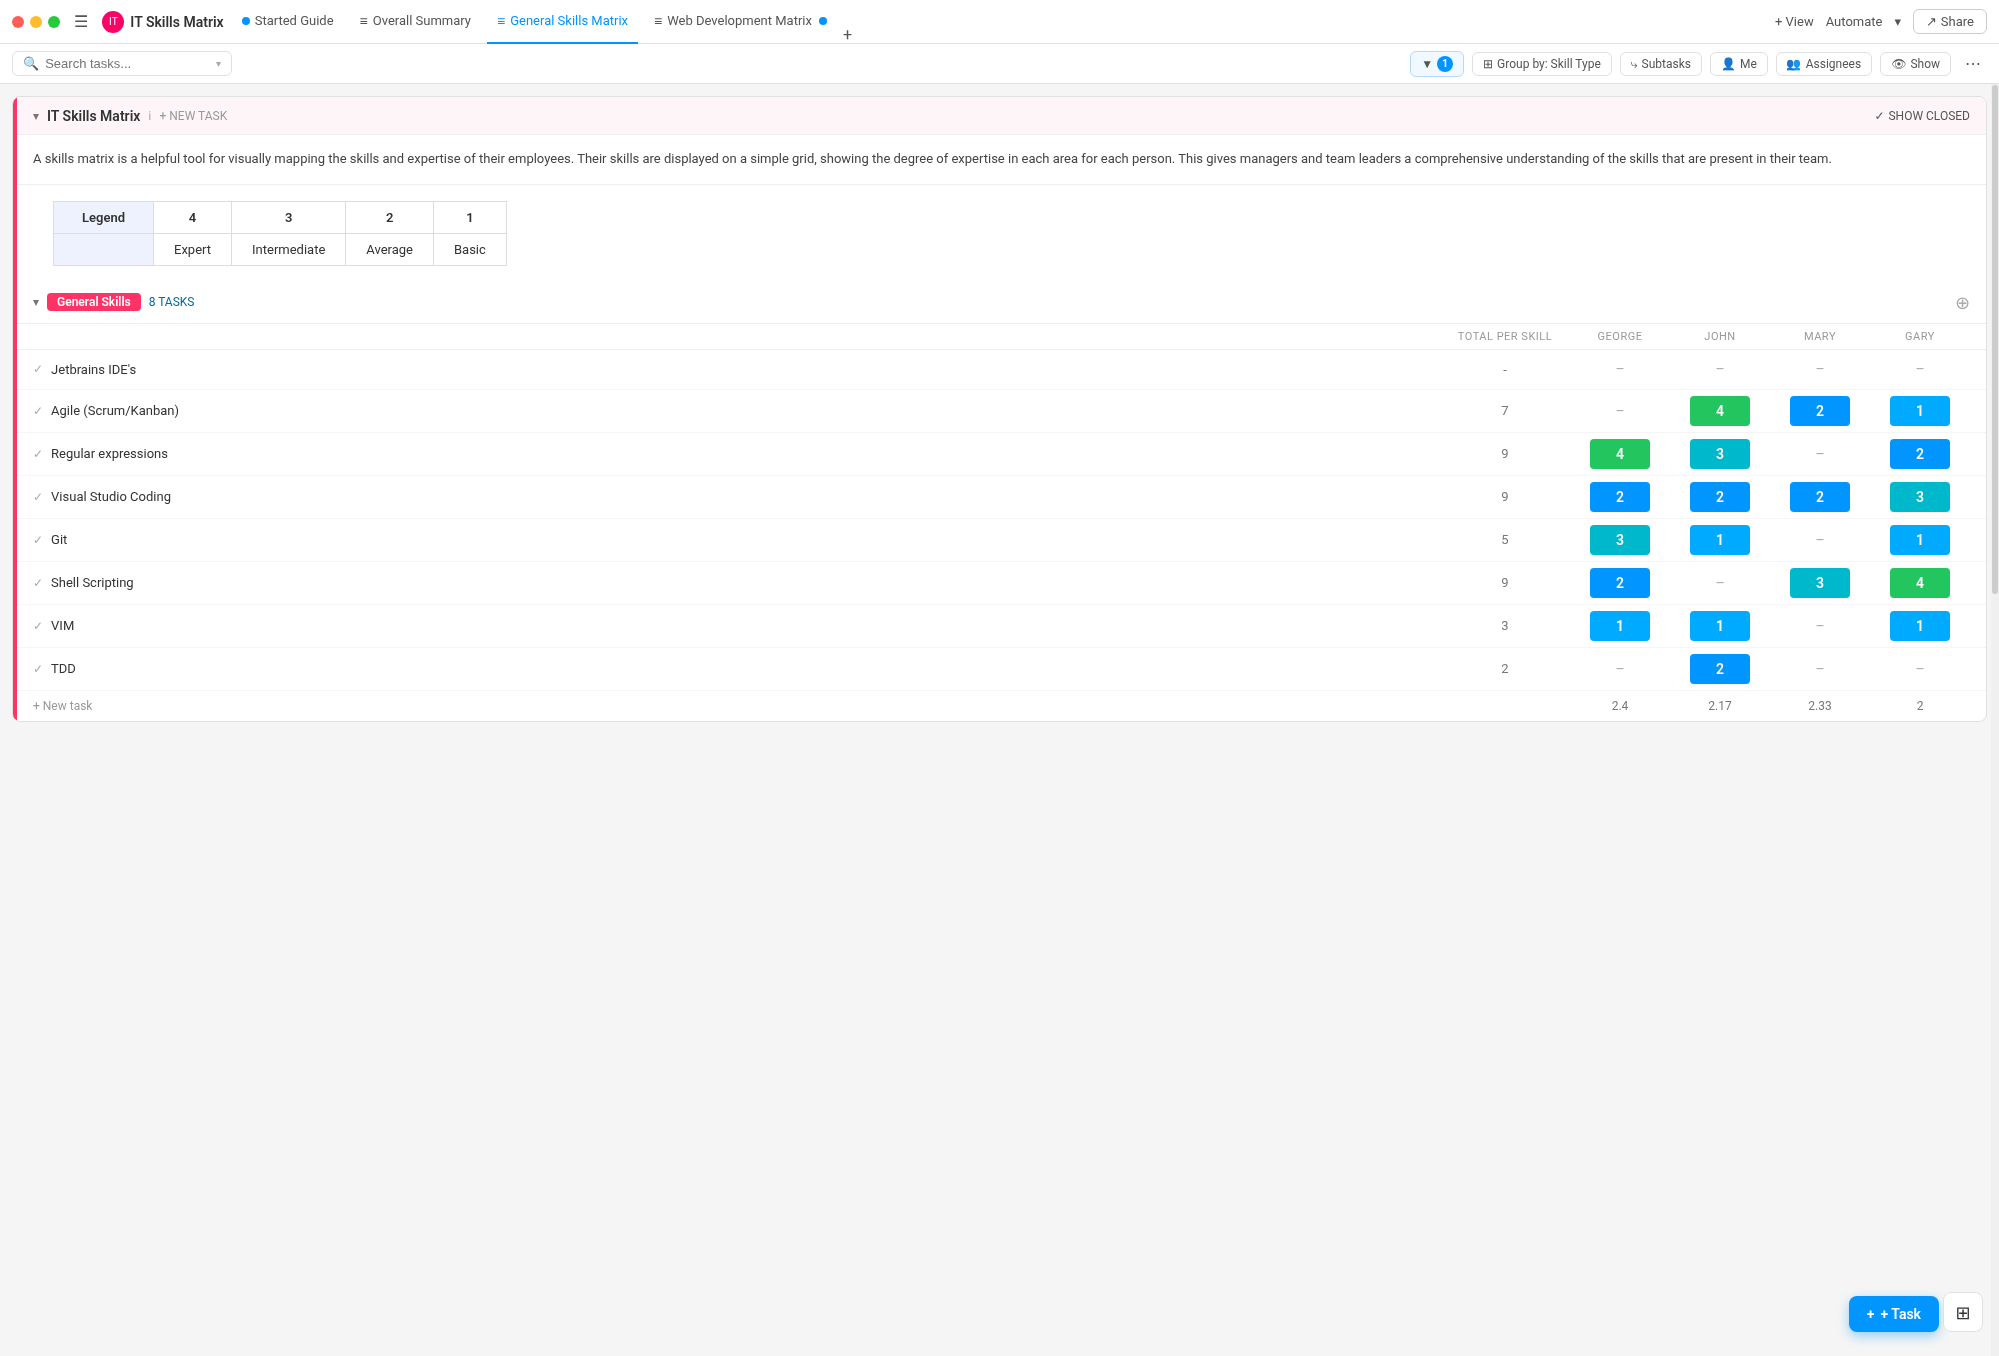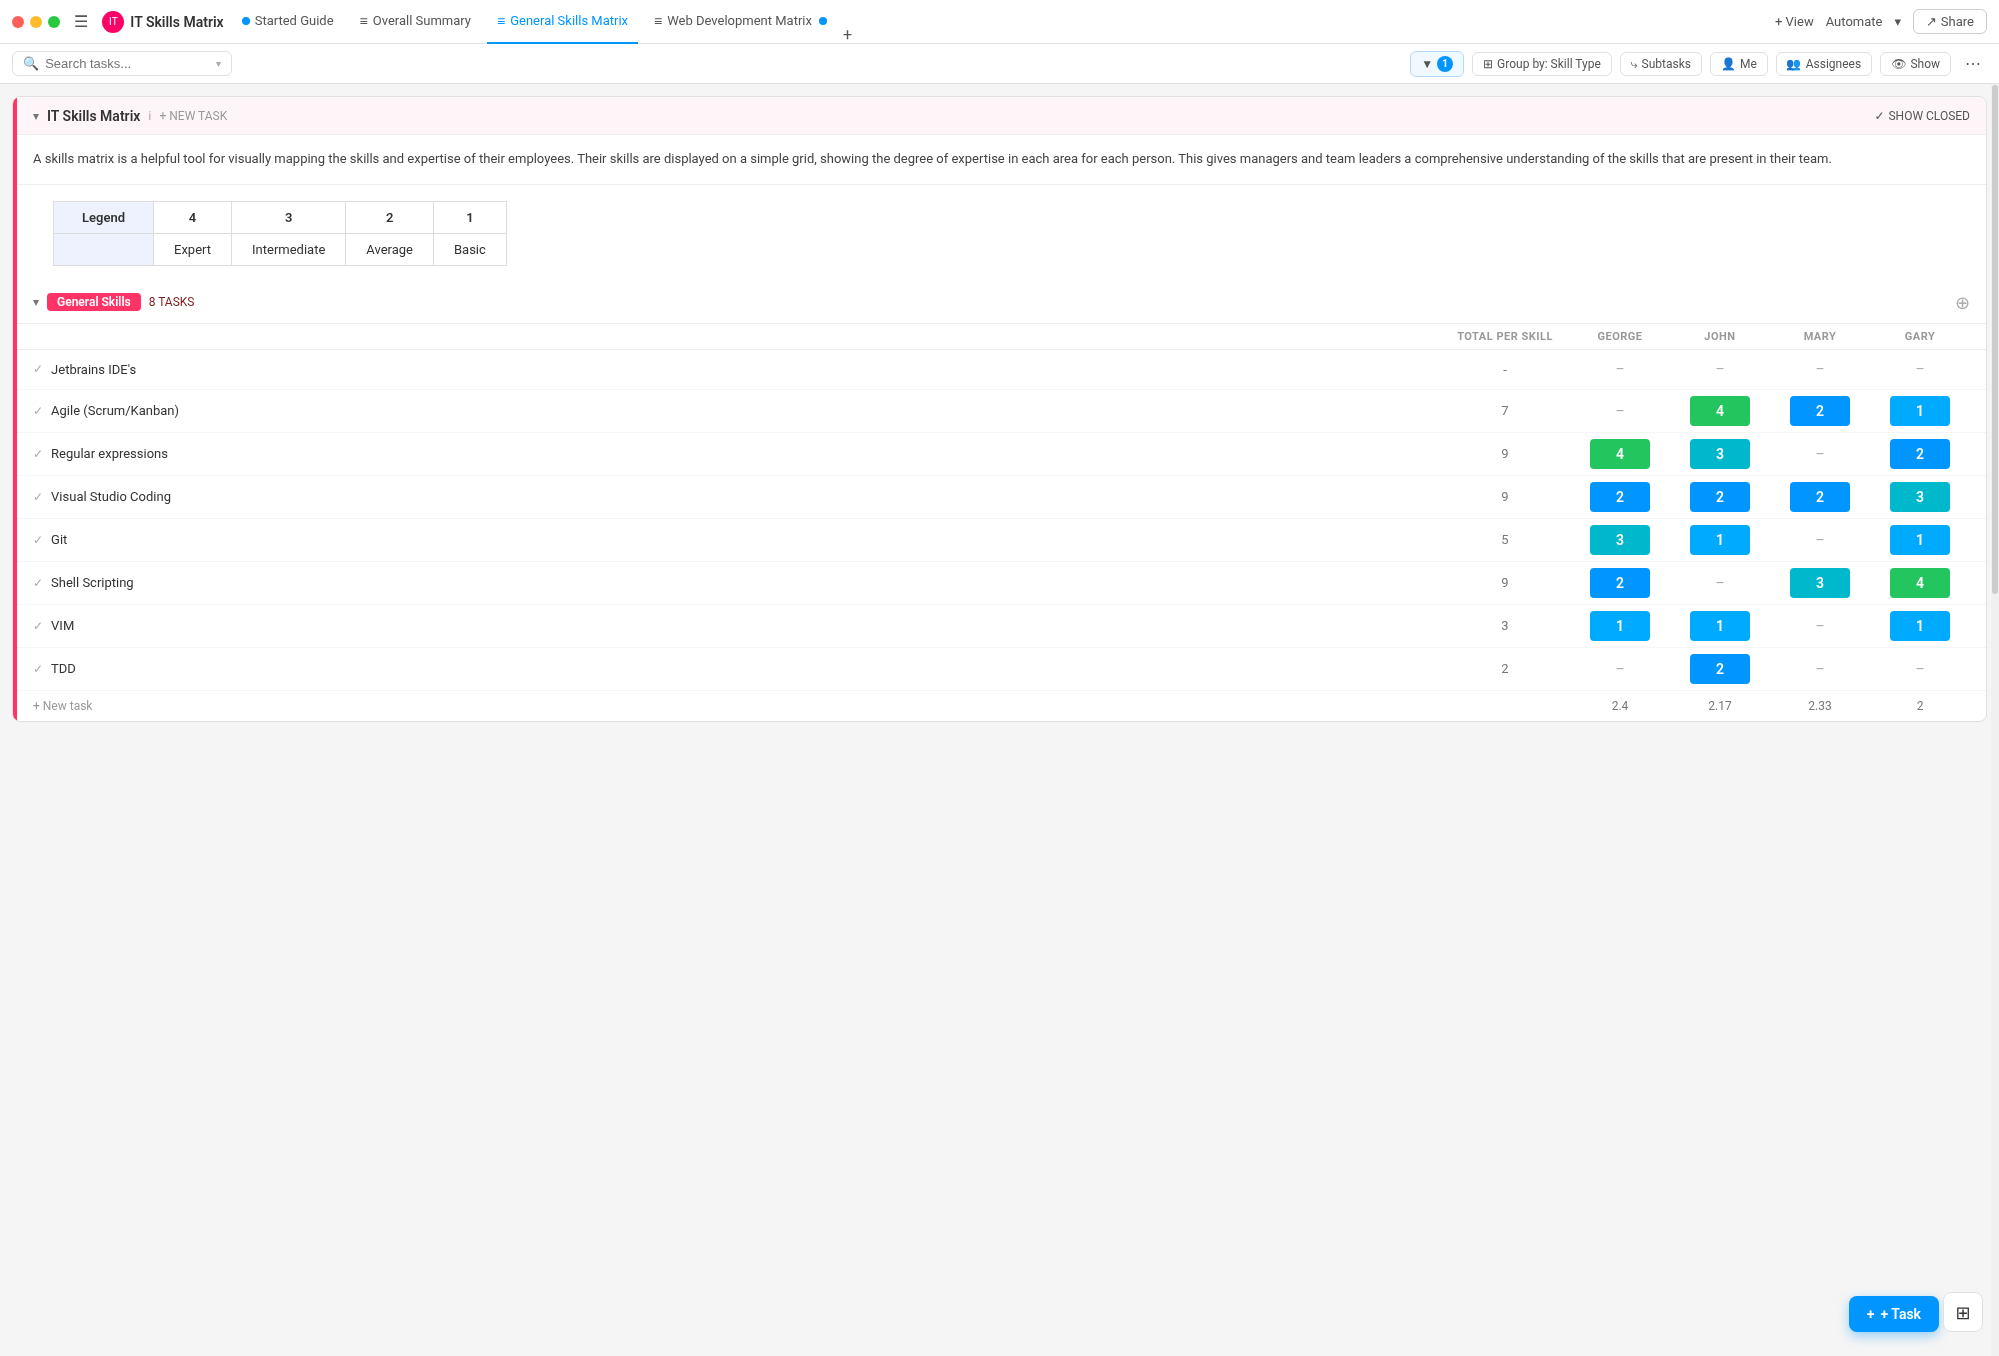--- a/index.html
+++ b/index.html
@@ -98,21 +98,21 @@
       display: flex; align-items: center; gap: 8px;
       padding: 10px 16px 10px 20px; border-bottom: 1px solid #eee;
       background: #fdf5f7;
     }
     .list-header-left { display: flex; align-items: center; gap: 8px; flex: 1; }
     .collapse-btn { cursor: pointer; color: #777; font-size: 12px; }
     .list-title-badge {
       background: #ff3366; color: #fff; padding: 2px 10px;
       border-radius: 4px; font-size: 12px; font-weight: 600;
     }
-    .tasks-count { color: #7f1d1d; font-size: 12px; text-align: center; }
+    .tasks-count { color: #0369a1; font-size: 12px; text-align: center; }
     .new-task-btn { color: #999; font-size: 12px; cursor: pointer; }
     .show-closed { margin-left: auto; display: flex; align-items: center; gap: 4px; color: #555; font-size: 12px; cursor: pointer; }
     
     .list-description {
       padding: 14px 20px; color: #444; line-height: 1.6;
       font-size: 13px; border-bottom: 1px solid #eee;
     }
     
     .legend-table {
       border-collapse: collapse; margin: 16px 20px; font-size: 13px;
@@ -178,21 +178,21 @@
       height: 40%;
     }
     .skills-group-header {
       display: flex; align-items: center;
       padding: 10px 16px 10px 20px; gap: 8px;
       border-bottom: 1px solid #eee;
     }
     .skills-col-headers {
       display: flex; align-items: center;
       padding: 6px 16px 6px 20px;
-      color: #999; font-size: 11px; font-weight: 700; letter-spacing: 0.5px;
+      color: #999; font-size: 11px; font-weight: 400; letter-spacing: 0.5px;
       border-bottom: 1px solid #eee;
     }
   </style>
 </head>
 <body>
 
 <div class="titlebar">
   <div class="traffic-lights">
     <div class="tl tl-red"></div>
     <div class="tl tl-yellow"></div>

